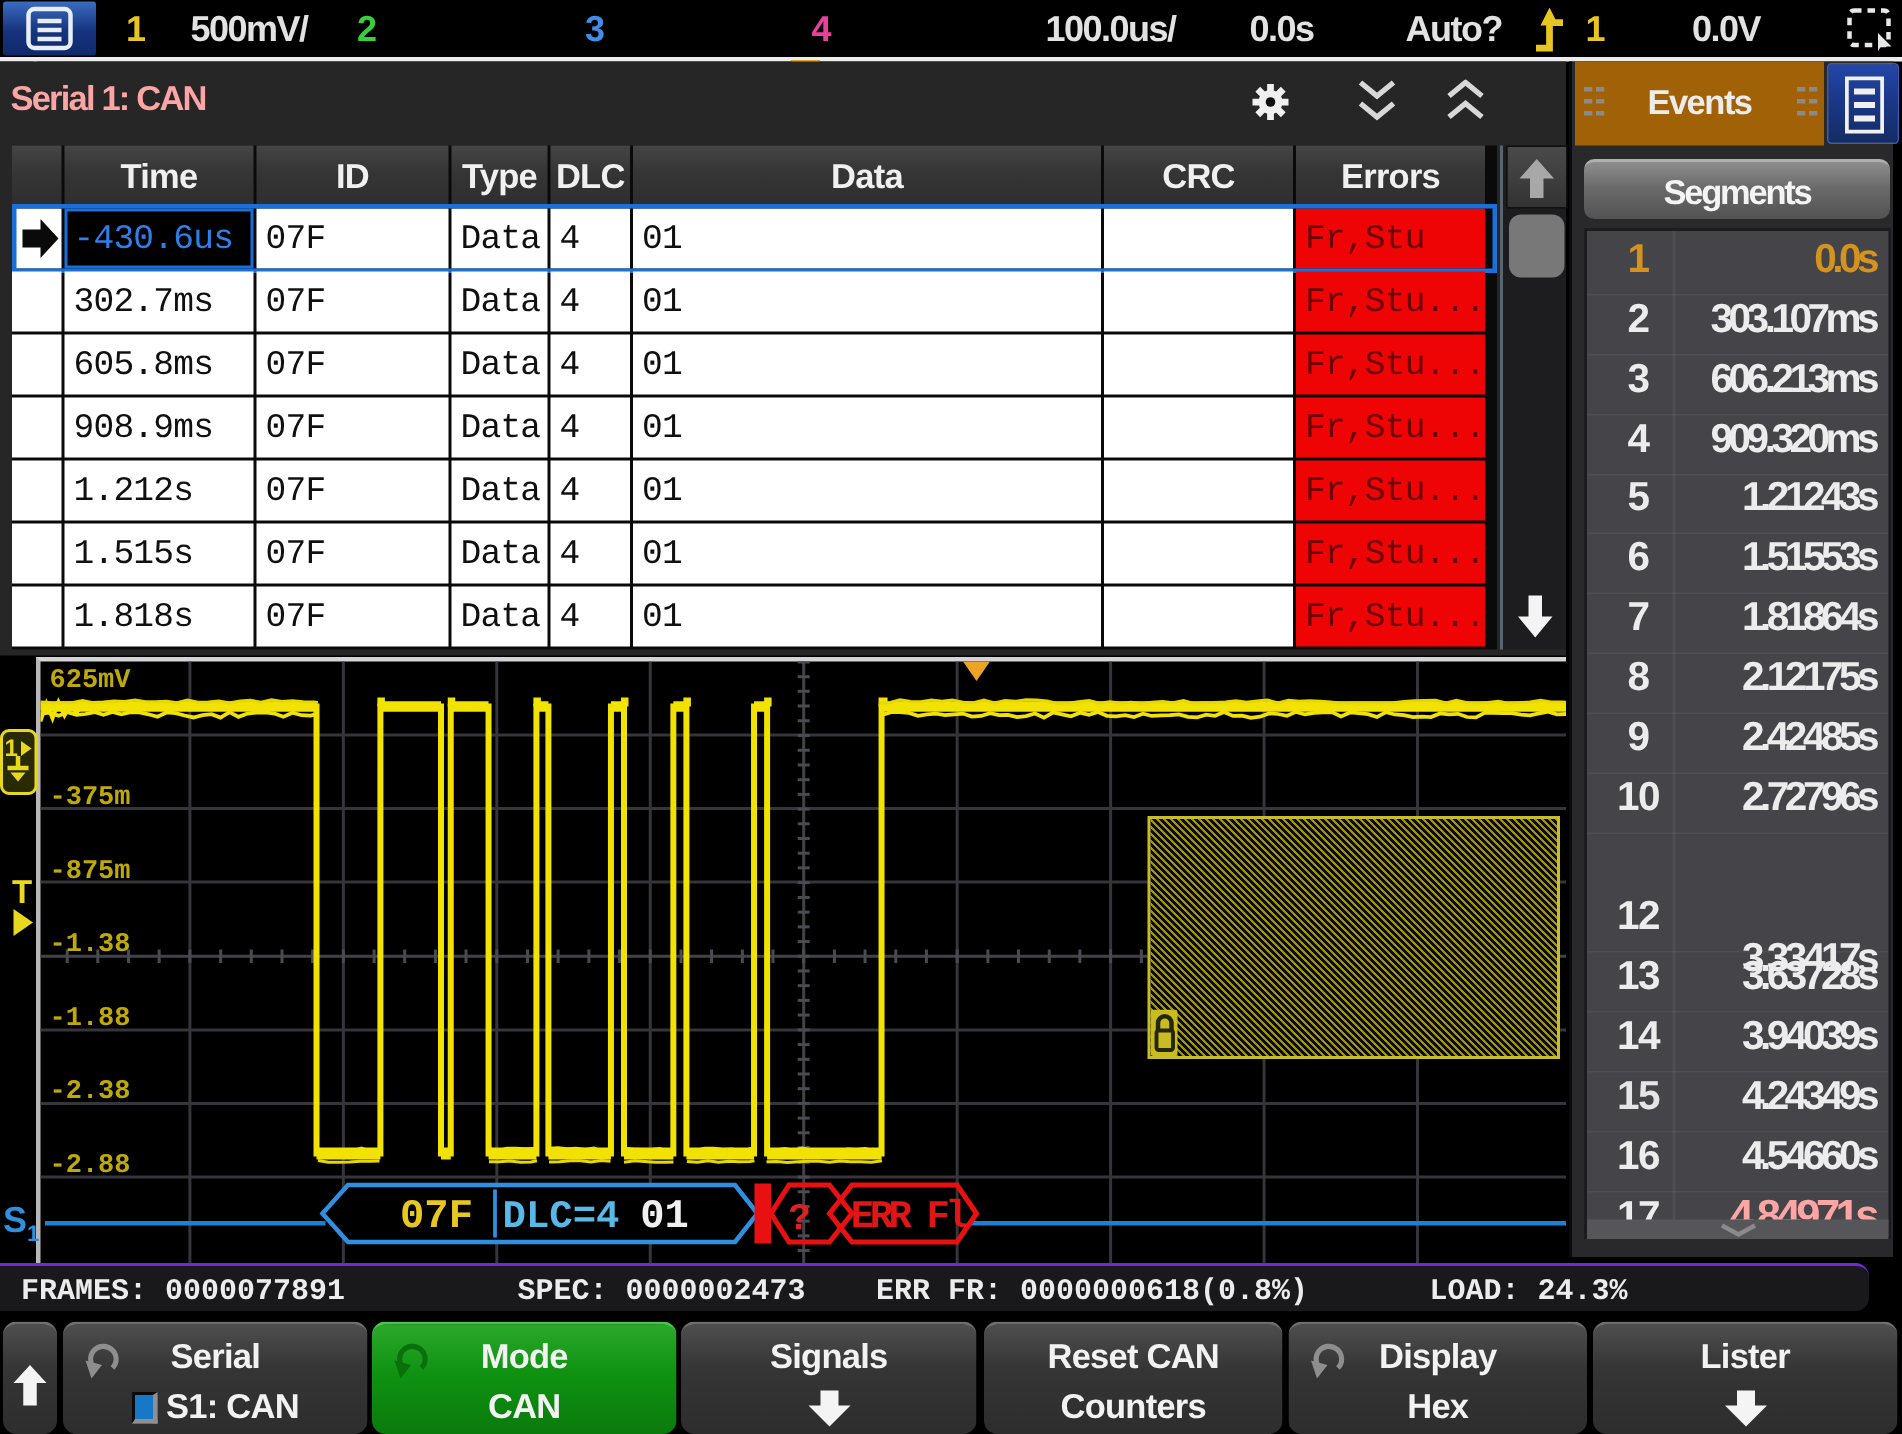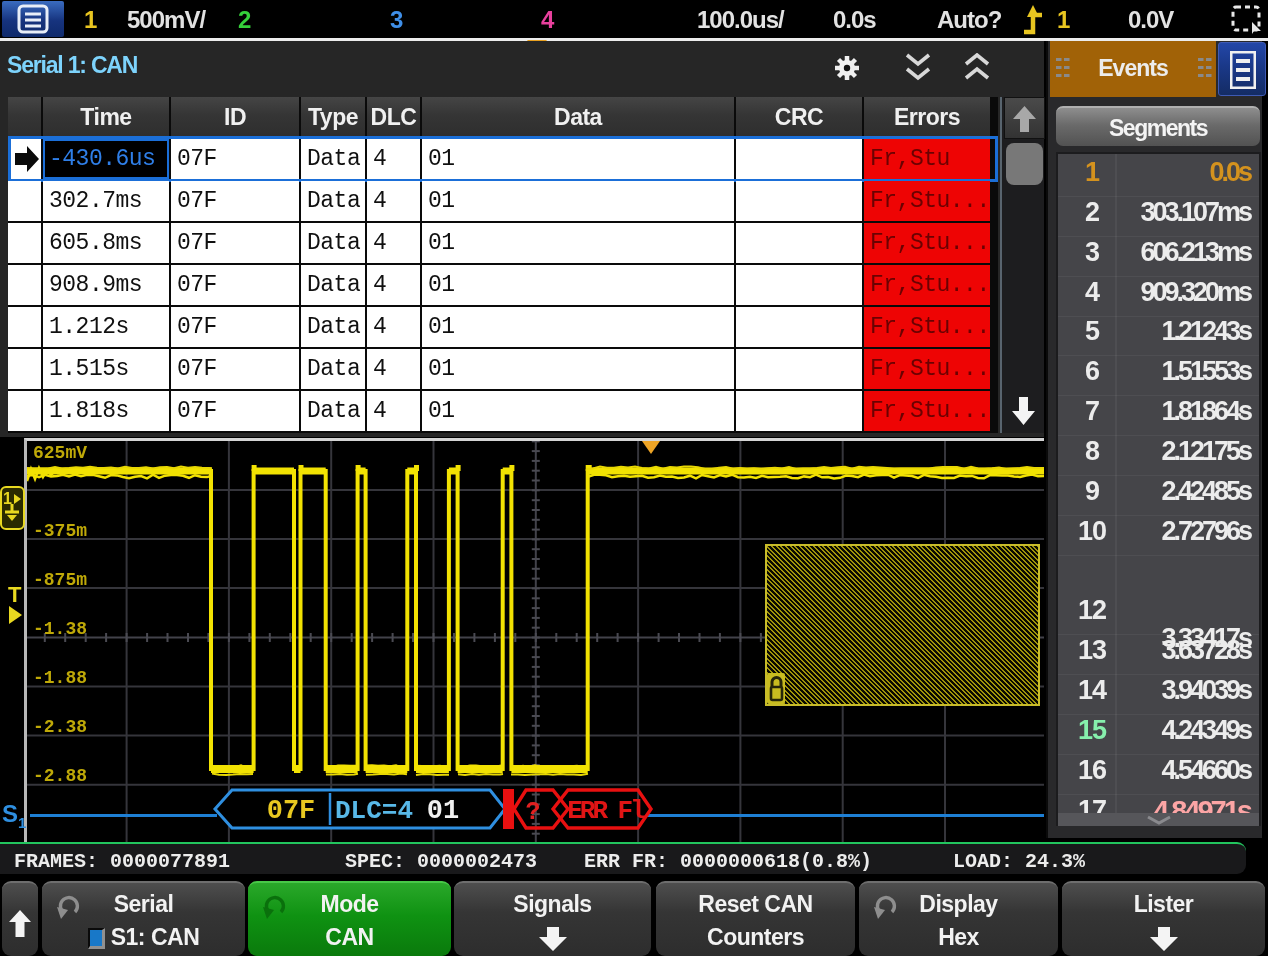--- a/index.html
+++ b/index.html
@@ -38,21 +38,21 @@
 <svg class="abs" style="left:1230px;top:4px;" width="34" height="32" viewBox="0 0 34 32">
   <rect x="3" y="3" width="26" height="23" rx="3" fill="none" stroke="#e8e8e8" stroke-width="3" stroke-dasharray="5 4"></rect>
   <path d="M22 18 L31 27 L24 27 L22 30 Z" fill="#e8e8e8"></path>
 </svg>
 
 <div class="abs" style="left:0;top:38px;width:1268px;height:3px;background:#ececec;"></div>
 <div class="abs" style="left:527px;top:40px;width:20px;height:6px;background:#e8a020;clip-path:polygon(0 0,100% 0,75% 100%,25% 100%);"></div>
 <div class="abs" style="left:22px;top:41px;width:3px;height:4px;background:#ececec;"></div>
 
 <div class="abs" id="listerwin" style="left:0;top:41px;width:1044px;height:396px;background:#262626;">
-  <div class="abs" style="left:7px;top:11px;color:#7dd3fc;font-size:23px;font-weight:bold;letter-spacing:-1.2px;">Serial 1: CAN</div>
+  <div class="abs" style="left:7px;top:11px;color:#fca5a5;font-size:23px;font-weight:bold;letter-spacing:-1.2px;">Serial 1: CAN</div>
 
   <svg class="abs" style="left:834px;top:14px;" width="26" height="26" viewBox="0 0 26 26">
     <g fill="#f0f0f0">
       <circle cx="13" cy="13" r="8"></circle>
       <g stroke="#f0f0f0" stroke-width="4.5">
         <line x1="13" y1="1" x2="13" y2="25"></line>
         <line x1="1" y1="13" x2="25" y2="13"></line>
         <line x1="4.5" y1="4.5" x2="21.5" y2="21.5"></line>
         <line x1="21.5" y1="4.5" x2="4.5" y2="21.5"></line>
       </g>
@@ -380,21 +380,21 @@
     <line x1="3" y1="24" x2="17" y2="24" stroke="#e8d820" stroke-width="3"></line>
     <line x1="10" y1="16" x2="10" y2="24" stroke="#e8d820" stroke-width="3"></line>
     <path d="M5 27 L15 27 L10 33 Z" fill="#e8d820"></path>
   </svg>
 </div>
 <div class="abs" style="left:8px;top:582px;color:#e8d820;font-size:22px;font-weight:bold;">T</div>
 <div class="abs" style="left:9px;top:606px;width:0;height:0;border-left:13px solid #e8d820;border-top:9px solid transparent;border-bottom:9px solid transparent;"></div>
 
 <div class="abs" style="left:2px;top:800px;color:#2f8fe0;font-size:24px;font-weight:bold;">S<span style="font-size:15px;vertical-align:-6px;">1</span></div>
 
-<div class="abs" style="left:0;top:842px;width:1246px;height:32px;background:#19191b;border-top:2px solid #22c55e;border-radius:0 9px 9px 0;">
+<div class="abs" style="left:0;top:842px;width:1246px;height:32px;background:#19191b;border-top:2px solid #6d28d9;border-radius:0 9px 9px 0;">
   <div class="abs mono" style="left:14px;top:6px;color:#ececec;font-size:20px;font-weight:bold;">FRAMES: 0000077891</div>
   <div class="abs mono" style="left:345px;top:6px;color:#ececec;font-size:20px;font-weight:bold;">SPEC: 0000002473</div>
   <div class="abs mono" style="left:584px;top:6px;color:#ececec;font-size:20px;font-weight:bold;">ERR FR: 0000000618(0.8%)</div>
   <div class="abs mono" style="left:953px;top:6px;color:#ececec;font-size:20px;font-weight:bold;">LOAD: 24.3%</div>
 </div>
 
 <style>
   .sk { position:absolute; top:881px; height:75px; border-radius:9px;
         background:linear-gradient(#4e4e4e,#353535 40%,#2d2d2d); border-top:2px solid #6e6e6e; }
   .sk .l1 { position:absolute; top:8px; width:100%; text-align:center; color:#f2f2f2; font-size:23px; font-weight:bold; letter-spacing:-0.5px;}
@@ -534,21 +534,21 @@
     </div>
     <div class="abs" style="left:0;top:481.2px;width:201px;height:40px;border-bottom:1px solid rgba(255,255,255,0.05);">
       <div class="abs" style="left:0;top:0;width:68px;text-align:center;color:#ececec;font-size:27px;font-weight:bold;letter-spacing:-1px;">13</div>
       <div class="abs" style="right:9px;top:0;color:#ececec;font-size:27px;font-weight:bold;letter-spacing:-3px;">3.63728s</div>
     </div>
     <div class="abs" style="left:0;top:521.1px;width:201px;height:40px;border-bottom:1px solid rgba(255,255,255,0.05);">
       <div class="abs" style="left:0;top:0;width:68px;text-align:center;color:#ececec;font-size:27px;font-weight:bold;letter-spacing:-1px;">14</div>
       <div class="abs" style="right:9px;top:0;color:#ececec;font-size:27px;font-weight:bold;letter-spacing:-3px;">3.94039s</div>
     </div>
     <div class="abs" style="left:0;top:560.9px;width:201px;height:40px;border-bottom:1px solid rgba(255,255,255,0.05);">
-      <div class="abs" style="left:0;top:0;width:68px;text-align:center;color:#86efac;font-size:27px;font-weight:bold;letter-spacing:-1px;">15</div>
+      <div class="abs" style="left:0;top:0;width:68px;text-align:center;color:#e5e5e5;font-size:27px;font-weight:bold;letter-spacing:-1px;">15</div>
       <div class="abs" style="right:9px;top:0;color:#ececec;font-size:27px;font-weight:bold;letter-spacing:-3px;">4.24349s</div>
     </div>
     <div class="abs" style="left:0;top:600.8px;width:201px;height:40px;border-bottom:1px solid rgba(255,255,255,0.05);">
       <div class="abs" style="left:0;top:0;width:68px;text-align:center;color:#ececec;font-size:27px;font-weight:bold;letter-spacing:-1px;">16</div>
       <div class="abs" style="right:9px;top:0;color:#ececec;font-size:27px;font-weight:bold;letter-spacing:-3px;">4.54660s</div>
     </div>
     <div class="abs" style="left:0;top:640.6px;width:201px;height:40px;border-bottom:1px solid rgba(255,255,255,0.05);">
       <div class="abs" style="left:0;top:0;width:68px;text-align:center;color:#ececec;font-size:27px;font-weight:bold;letter-spacing:-1px;">17</div>
       <div class="abs" style="right:9px;top:0;color:#fca5a5;font-size:29px;font-weight:bold;letter-spacing:-3px;">4.84971s</div>
     </div>

